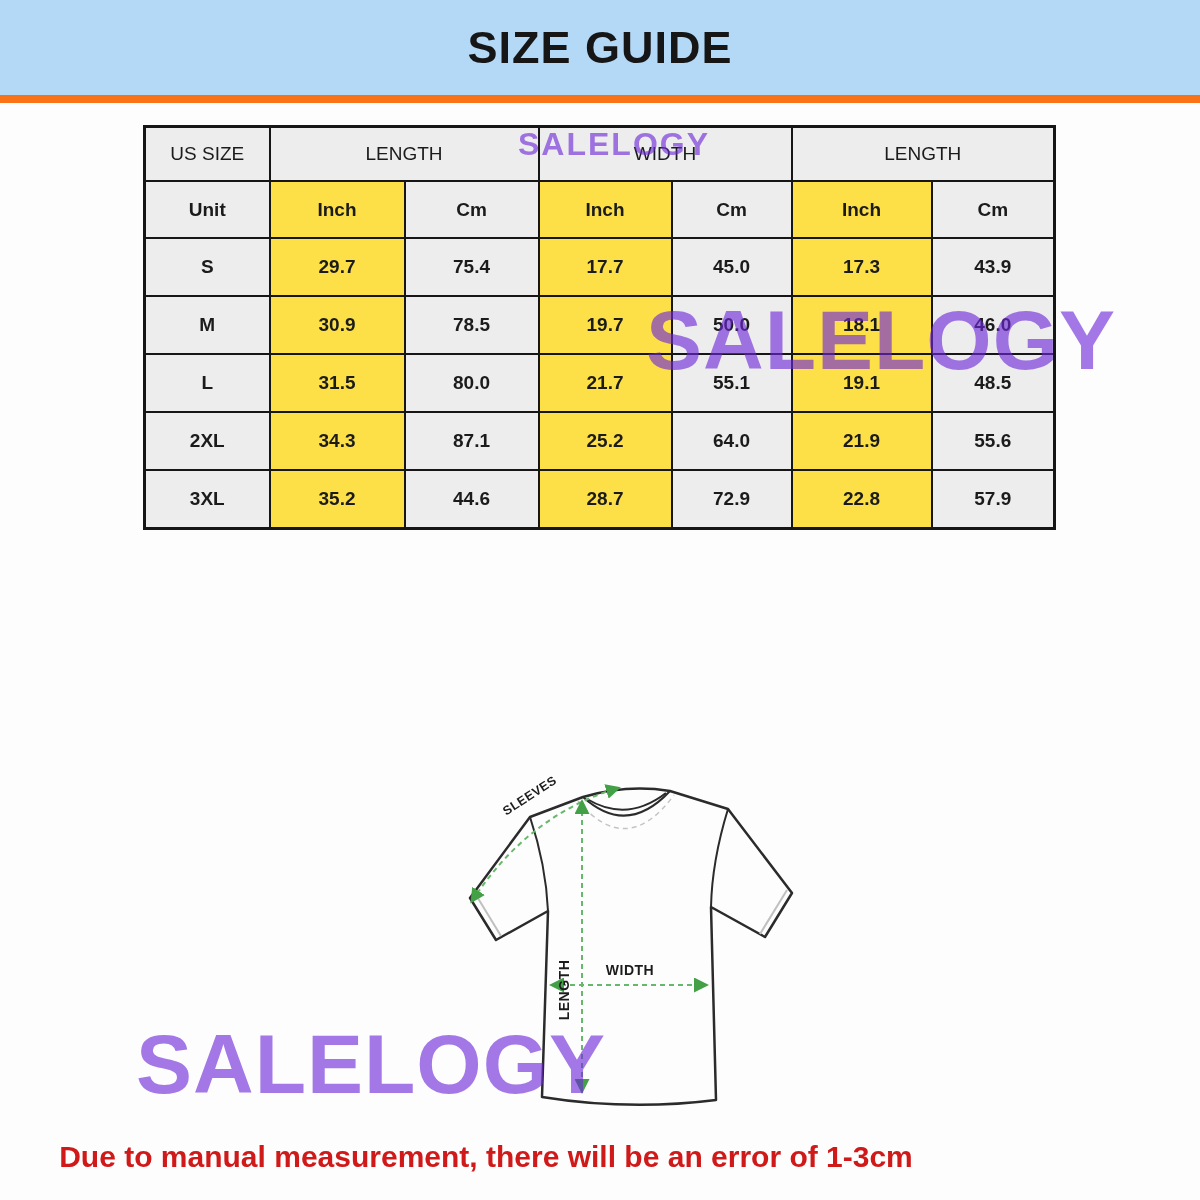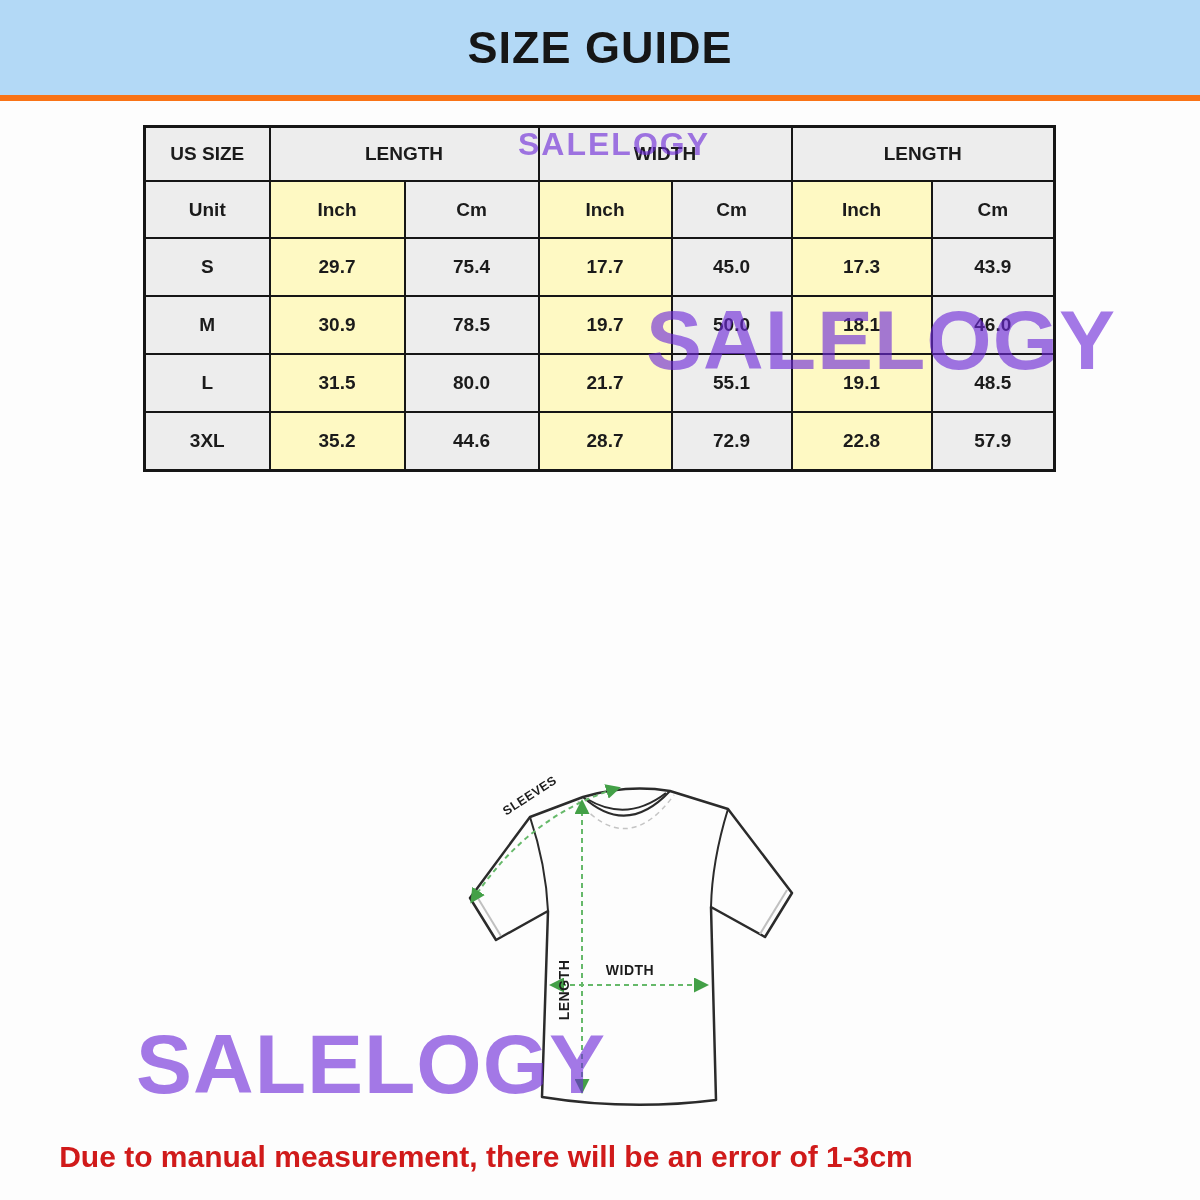--- a/index.html
+++ b/index.html
@@ -4,43 +4,43 @@
 <style>
   html,body { margin:0; padding:0; background:#ffffff; }
   .canvas {
     position:relative; width:1200px; height:1200px; background:#fdfdfd;
     font-family:"Liberation Sans", sans-serif; overflow:hidden;
   }
 
   
   .banner {
     position:absolute; left:0; top:0; width:1200px; height:95px;
-    background:#b3d9f6; border-bottom:6px solid #f97316;
+    background:#b3d9f6; border-bottom:8px solid #f97316;
     display:flex; align-items:center; justify-content:center;
   }
   .banner-title {
     font-size:45px; font-weight:800; letter-spacing:1px; color:#161616;
   }
 
   
   table.size {
     position:absolute; left:143px; top:125px;
     border-collapse:collapse; table-layout:fixed; z-index:2;
     border:3px solid #161616;
   }
   table.size td {
     border:2.5px solid #161616; text-align:center; vertical-align:middle;
     padding:0; font-weight:700; font-size:19px; color:#1b1b1b;
     overflow:hidden; white-space:nowrap;
   }
-  tr.r-group td { height:52px; font-size:19px; font-weight:700; }
+  tr.r-group td { height:52px; font-size:19px; font-weight:400; }
   tr.r-unit  td { height:55px; }
   tr.r-data  td { height:56px; }
   td.g { background:#ededed; }
-  td.w { background:#fef9c3; }
+  td.w { background:#fde047; }
 
   
   .wm {
     position:absolute; color:#6d28d9; font-weight:800; line-height:1;
     z-index:6; pointer-events:none; opacity:0.62;
   }
   .wm-top   { left:518px; top:128px;  font-size:32px; letter-spacing:2px; }
   .wm-right { left:646px; top:298px;  font-size:84px; letter-spacing:1px; }
   .wm-bl    { left:136px; top:1022px; font-size:84px; letter-spacing:1px; }
 
@@ -122,20 +122,29 @@
       <tr class="r-data">
         <td class="g">L</td>
         <td class="w">31.5</td>
         <td class="g">80.0</td>
         <td class="w">21.7</td>
         <td class="g">55.1</td>
         <td class="w">19.1</td>
         <td class="g">48.5</td>
       </tr>
       <tr class="r-data">
+        <td class="g">2XL</td>
+        <td class="w">34.3</td>
+        <td class="g">87.1</td>
+        <td class="w">25.2</td>
+        <td class="g">64.0</td>
+        <td class="w">21.9</td>
+        <td class="g">55.6</td>
+      </tr>
+      <tr class="r-data">
         <td class="g">3XL</td>
         <td class="w">35.2</td>
         <td class="g">44.6</td>
         <td class="w">28.7</td>
         <td class="g">72.9</td>
         <td class="w">22.8</td>
         <td class="g">57.9</td>
       </tr>
     </tbody>
   </table>

